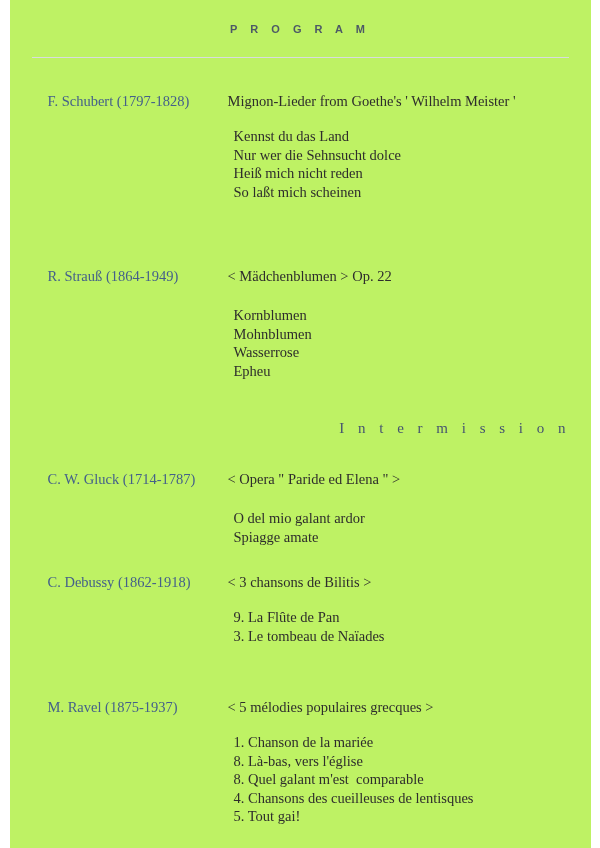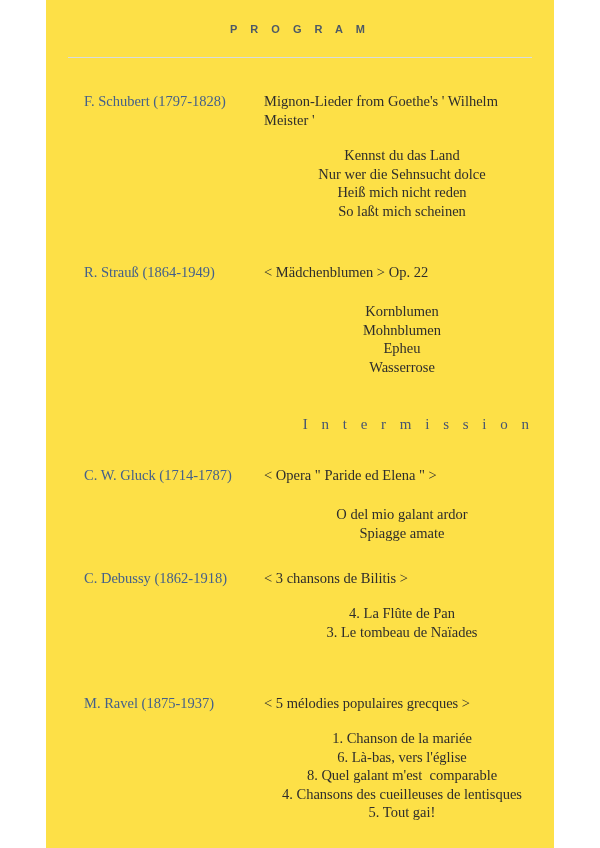--- a/index.html
+++ b/index.html
@@ -1,22 +1,22 @@
 <!DOCTYPE html>
 <html><head>
 <meta charset="utf-8">
 <style>
   * { margin: 0; padding: 0; box-sizing: border-box; }
   html, body { background: #ffffff; }
   .page {
     position: relative;
-    width: 508px;
+    width: 581px;
     height: 848px;
     margin: 0 auto;
-    background: #fde047;
+    background: #bef264;
     overflow: hidden;
     font-family: "Liberation Serif", "DejaVu Serif", serif;
     color: #2e2d2c;
   }
   .header {
     padding-top: 21px;
     text-align: center;
     line-height: 14px;
   }
   .header .title {
@@ -48,26 +48,25 @@
     color: #44608a;
     white-space: pre-wrap;
   }
   .piece-title {
     white-space: pre-wrap;
     color: #2e2d2c;
   }
   .songs {
     margin-left: 186px;
     line-height: 18.5px;
-    text-align: center;
   }
   .song { white-space: pre-wrap; }
   .sec-1 { margin-top: 34px; }
   .sec-1 .songs { margin-top: 16px; }
-  .sec-2 { margin-top: 43px; }
+  .sec-2 { margin-top: 66px; }
   .sec-2 .songs { margin-top: 20px; }
   .intermission {
     margin-top: 38px;
     text-align: right;
     line-height: 20px;
     font-size: 15px;
     letter-spacing: 5px;
     color: #465470;
   }
   .sec-3 { margin-top: 32px; }
@@ -104,22 +103,22 @@
     </div>
 
     <div class="section sec-2">
       <div class="row">
         <div class="composer">R. Strauß (1864-1949)</div>
         <div class="piece-title">&lt; Mädchenblumen &gt; Op. 22</div>
       </div>
       <div class="songs">
         <div class="song">Kornblumen</div>
         <div class="song">Mohnblumen</div>
+        <div class="song">Wasserrose</div>
         <div class="song">Epheu</div>
-        <div class="song">Wasserrose</div>
       </div>
     </div>
 
     <div class="intermission">I n t e r m i s s i o n</div>
 
     <div class="section sec-3">
       <div class="row">
         <div class="composer">C. W. Gluck (1714-1787)</div>
         <div class="piece-title">&lt; Opera " Paride ed Elena " &gt;</div>
       </div>
@@ -128,33 +127,33 @@
         <div class="song">Spiagge amate</div>
       </div>
     </div>
 
     <div class="section sec-4">
       <div class="row">
         <div class="composer">C. Debussy (1862-1918)</div>
         <div class="piece-title">&lt; 3 chansons de Bilitis &gt;</div>
       </div>
       <div class="songs">
-        <div class="song">4. La Flûte de Pan</div>
+        <div class="song">9. La Flûte de Pan</div>
         <div class="song">3. Le tombeau de Naïades</div>
       </div>
     </div>
 
     <div class="section sec-5">
       <div class="row">
         <div class="composer">M. Ravel (1875-1937)</div>
         <div class="piece-title">&lt; 5 mélodies populaires grecques &gt;</div>
       </div>
       <div class="songs">
         <div class="song">1. Chanson de la mariée</div>
-        <div class="song">6. Là-bas, vers l'église</div>
+        <div class="song">8. Là-bas, vers l'église</div>
         <div class="song">8. Quel galant m'est  comparable</div>
         <div class="song">4. Chansons des cueilleuses de lentisques</div>
         <div class="song">5. Tout gai!</div>
       </div>
     </div>
 
   </div>
 </div>
 
 </body></html>

